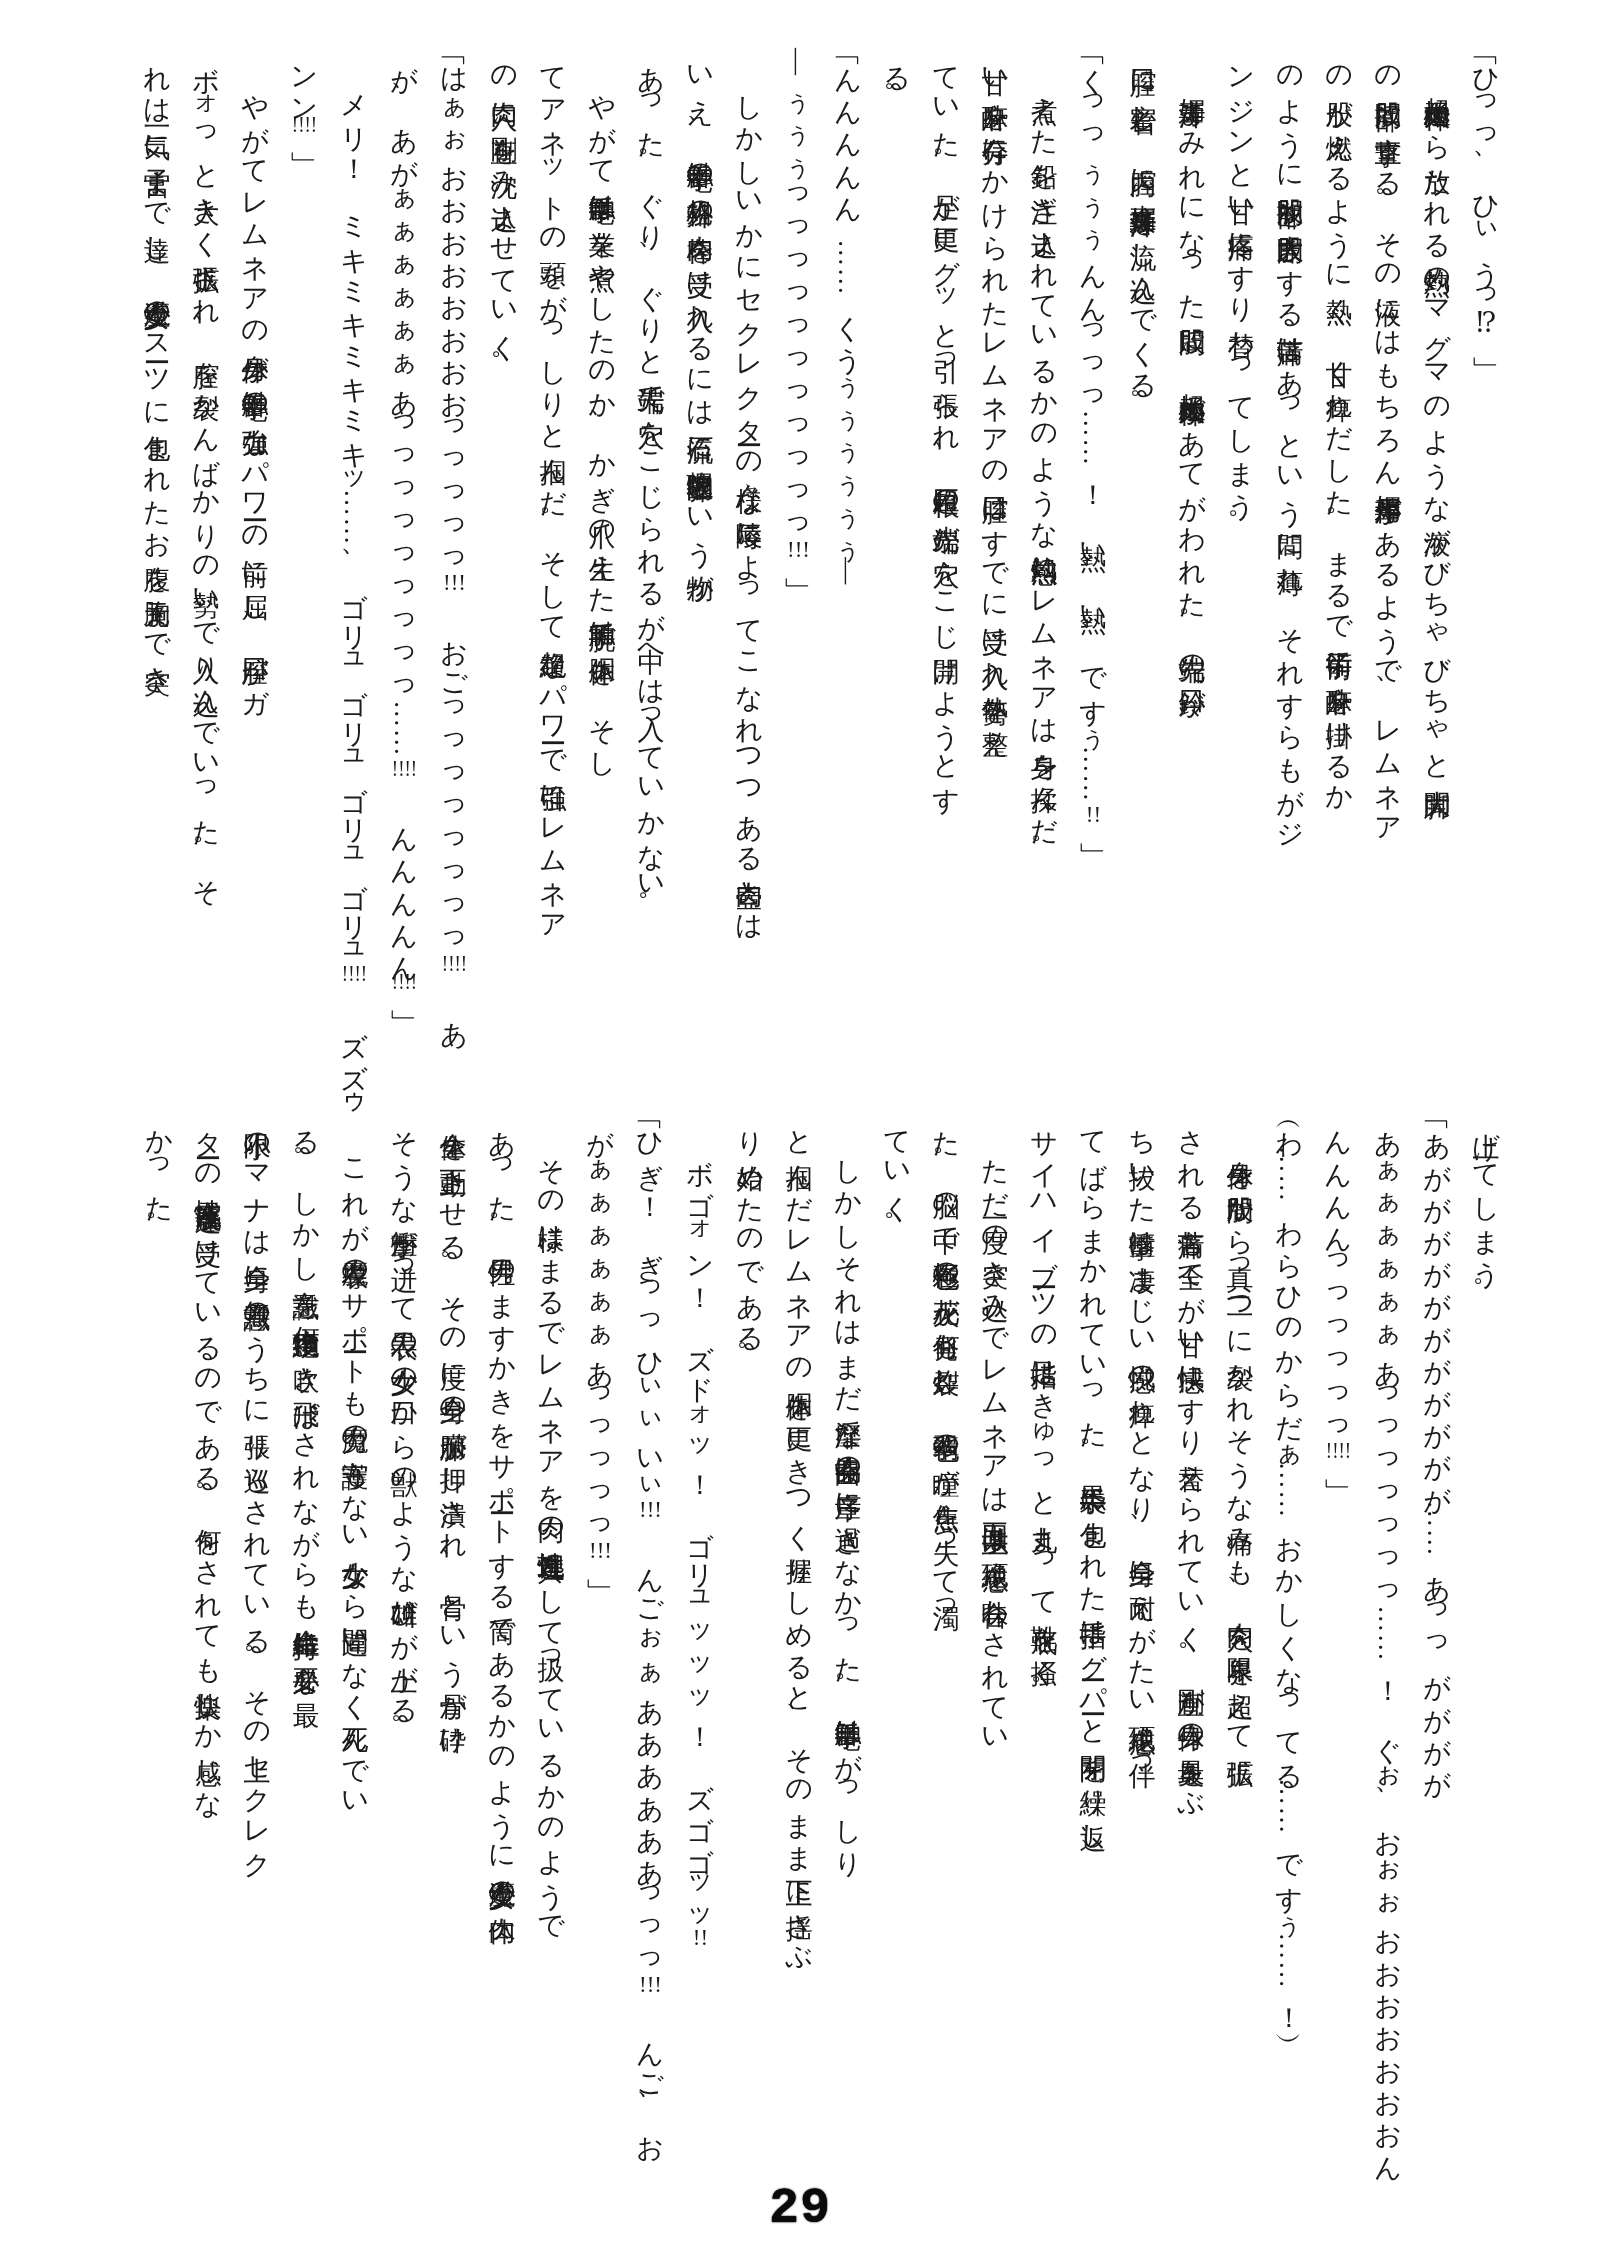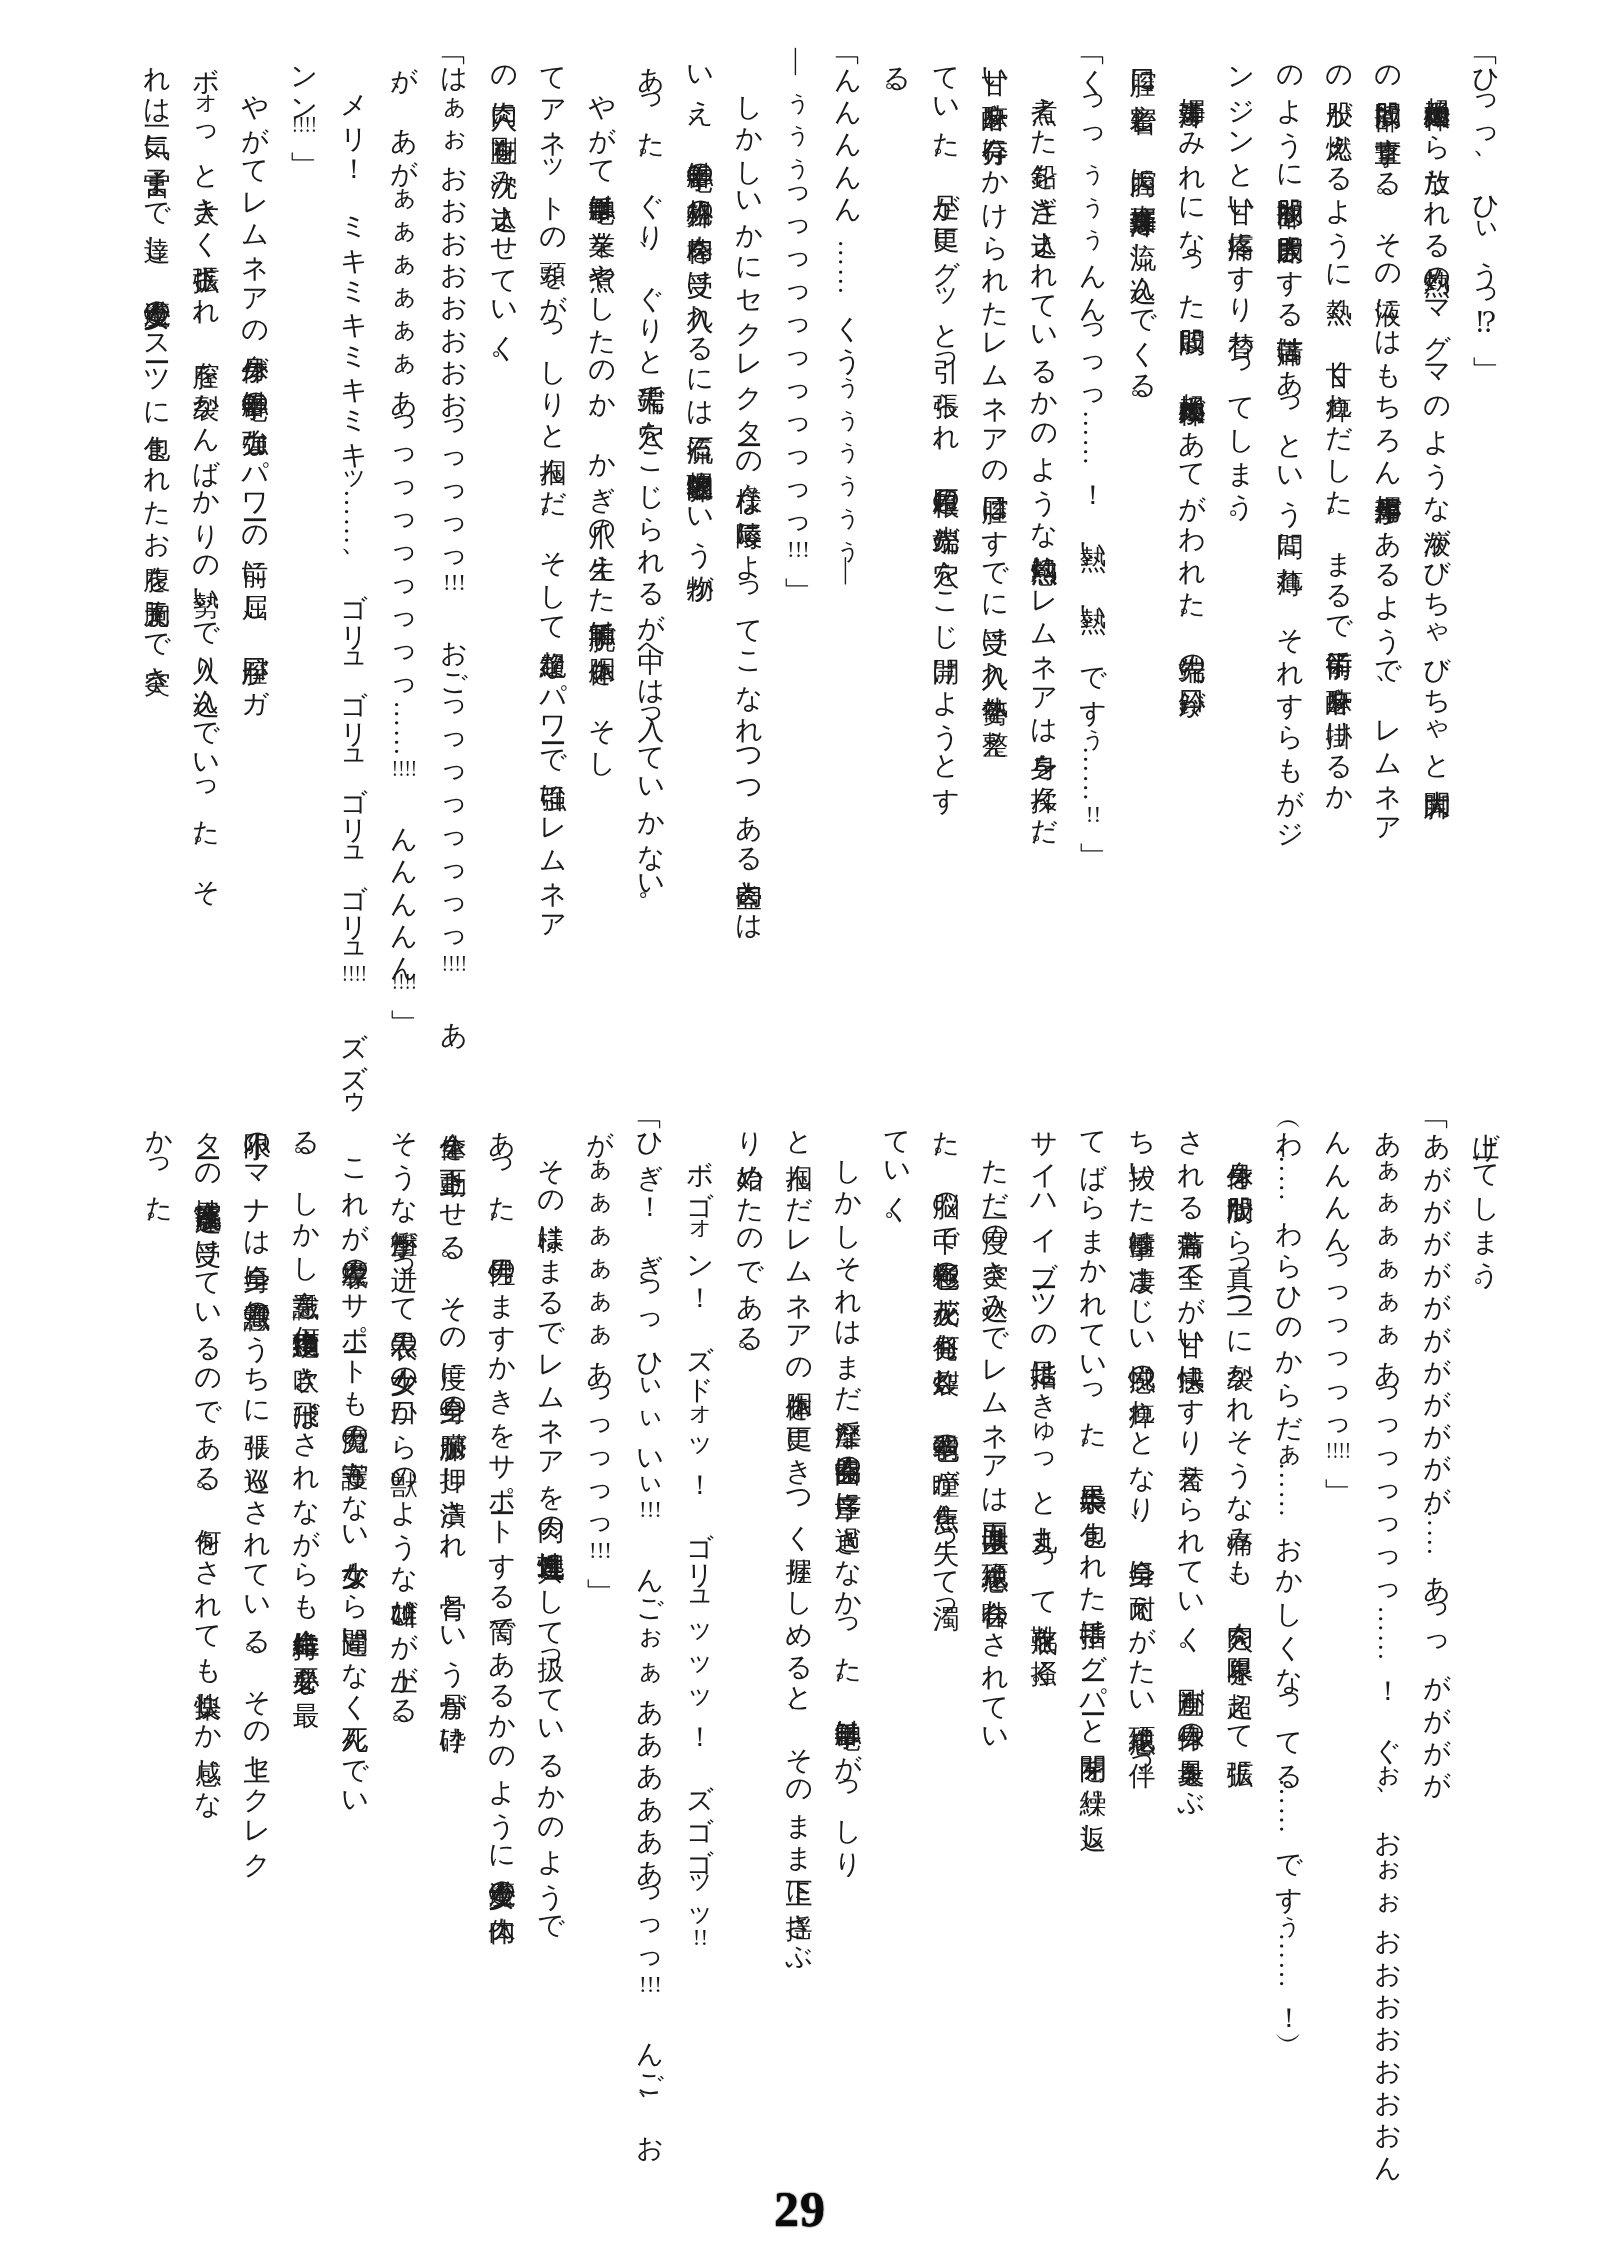--- a/index.html
+++ b/index.html
@@ -36,21 +36,21 @@
     text-combine-upright: all;
     -webkit-text-combine: horizontal;
     letter-spacing: 0;
     font-size: 0.85em;
   }
   .page-number {
     position: absolute;
     left: 0; right: 0;
     top: 2180px;
     text-align: center;
-    font-family: Liberation Serif, serif;
+    font-family: Liberation Mono, monospace;
     font-weight: 900;
     font-size: 50px;
     color: #0a0a0a;
     letter-spacing: 1px;
     text-shadow: 0 0 1px #0a0a0a, 0 0 2px #0a0a0a;
   }
 </style>
 </head>
 <body>
 

